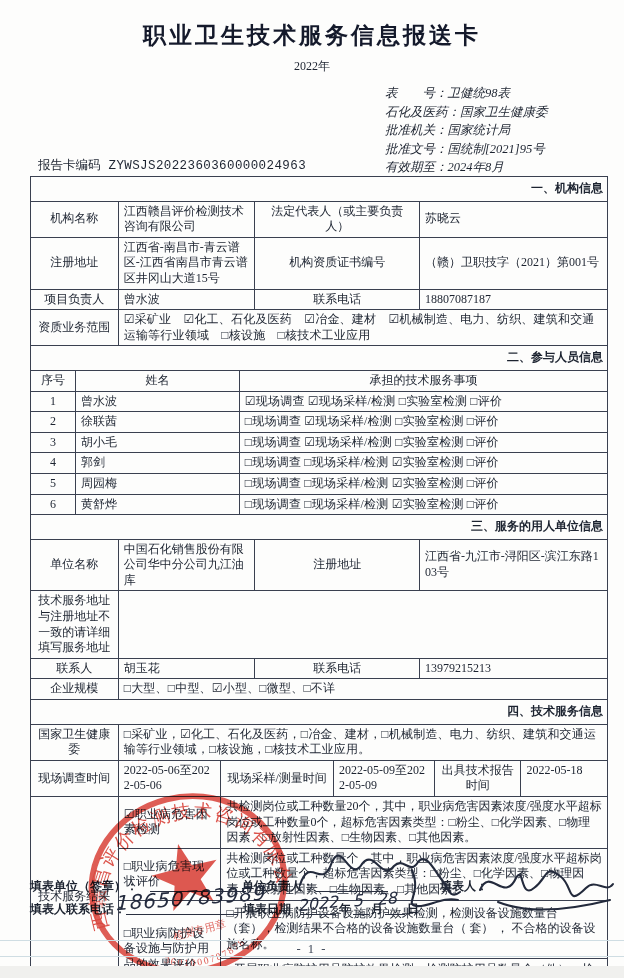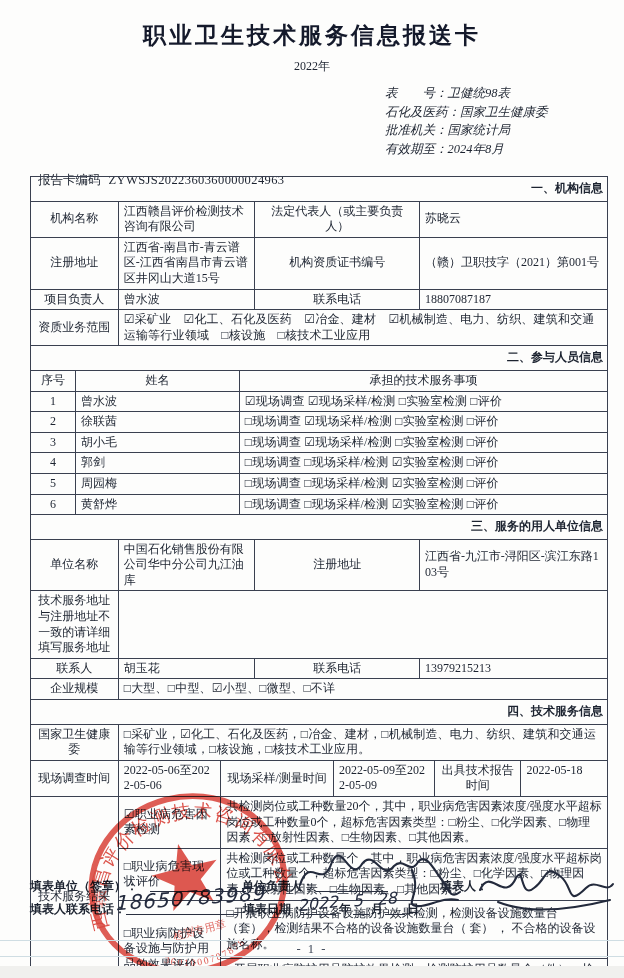--- a/index.html
+++ b/index.html
@@ -10,21 +10,21 @@
     color:#1c2330;
   }
   .page{position:absolute;inset:0;}
   .doc-title{
     position:absolute;top:20px;left:0;right:0;text-align:center;
     font-size:23px;font-weight:bold;letter-spacing:3px;color:#14192b;
   }
   .doc-year{position:absolute;top:58px;left:0;right:0;text-align:center;font-size:12px;}
   .meta-block{position:absolute;left:385px;top:84px;font-size:12.5px;line-height:18.6px;font-style:italic;}
   .meta-line span{display:inline;}
-  .report-code{position:absolute;left:38px;top:172px;font-size:12.5px;}
+  .report-code{position:absolute;left:38px;top:157px;font-size:12.5px;font-family:Liberation Mono, monospace;}
   .report-code .code{letter-spacing:.4px;margin-left:8px;}
   .form{position:absolute;left:30px;top:176px;width:578px;}
   table{width:100%;border-collapse:collapse;table-layout:fixed;}
   td{
     border:1px solid #3a4050;font-size:12px;line-height:1.3;
     padding:2px 5px;vertical-align:middle;word-break:break-all;
   }
   td.head{font-weight:bold;text-align:right;padding:4px 4px;height:14px;}
   td.lbl{text-align:center;}
   td.val{text-align:left;}
@@ -56,20 +56,23 @@
 
   <div class="meta-block">
     <div class="meta-line">
       <span>表　　号：</span><span>卫健统98表</span>
     </div>
     <div class="meta-line">
       <span>石化及医药：</span><span>国家卫生健康委</span>
     </div>
     <div class="meta-line">
       <span>批准机关：</span><span>国家统计局</span>
+    </div>
+    <div class="meta-line">
+      <span>批准文号：</span><span>国统制[2021]95号</span>
     </div>
     <div class="meta-line">
       <span>有效期至：</span><span>2024年8月</span>
     </div>
   </div>
 
   <div class="report-code">
     <span>报告卡编码</span><span class="code">ZYWSJS2022360360000024963</span>
   </div>
 

